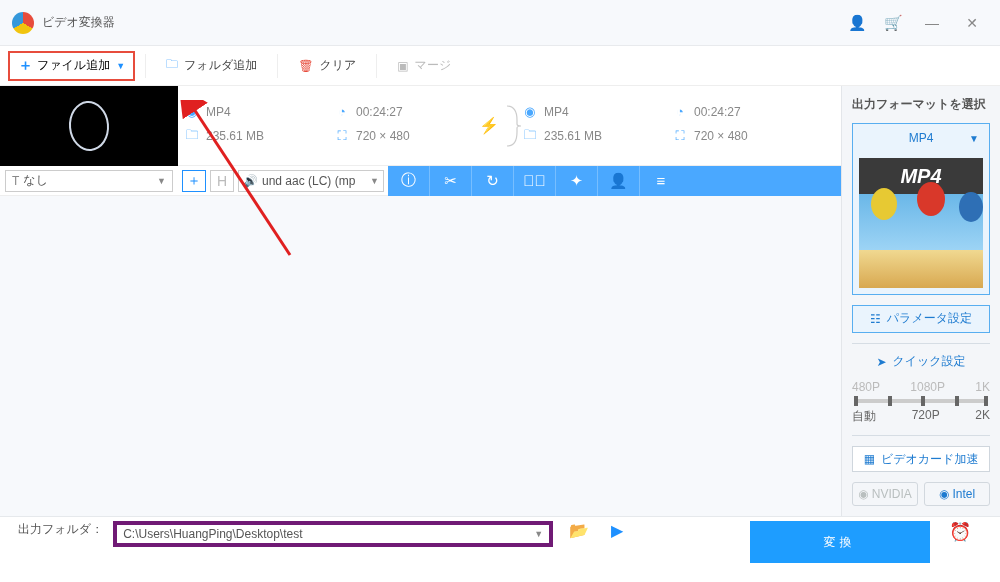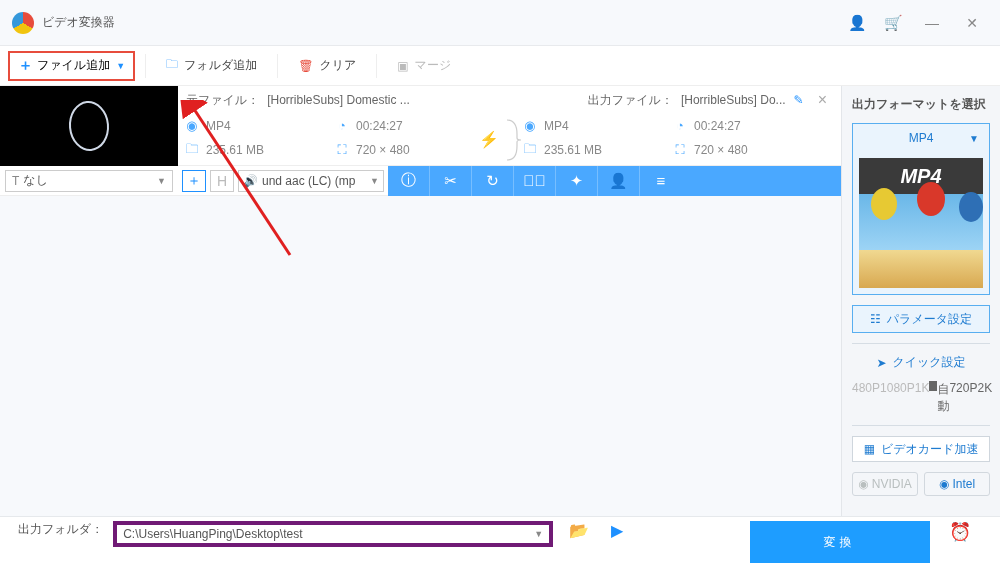--- a/index.html
+++ b/index.html
@@ -60,21 +60,21 @@
 .fmt-box{border:1px solid #58aef0;background:#eaf4fd}
 .fmt-head{height:28px;display:flex;align-items:center;justify-content:center;color:#1e7bd0;position:relative}
 .fmt-head .cv{position:absolute;right:10px;color:#1e7bd0;font-size:10px}
 .fmt-img{height:130px;margin:6px;background:linear-gradient(#ddd,#eee);position:relative;overflow:hidden;display:flex;flex-direction:column}
 .fmt-bar{height:36px;background:#3a3a3a;color:#fff;font-weight:bold;font-size:20px;display:flex;align-items:center;justify-content:center;font-style:italic}
 .fmt-pic{flex:1;background:linear-gradient(180deg,#6ab7e8,#9dd4f5 60%,#f0d890 60%,#d8a850)}
 .bal{position:absolute;border-radius:50%}
 .param{height:28px;border:1px solid #58aef0;background:#eaf4fd;display:flex;align-items:center;justify-content:center;gap:6px;color:#1e7bd0}
 .hr{height:1px;background:#d6dde4}
 .quick{color:#1e7bd0;text-align:center;display:flex;align-items:center;justify-content:center;gap:6px}
-.slider-wrap{display:flex;flex-direction:row;gap:2px;color:#666}
+.slider-wrap{display:flex;flex-direction:column;gap:2px;color:#666}
 .s-lab{display:flex;justify-content:space-between;font-size:11px}
 .s-lab span.fade{color:#bbb}
 .s-track{height:4px;background:#ccc;position:relative;margin:3px 2px}
 .s-dot{width:4px;height:10px;background:#666;position:absolute;top:-3px}
 .gpu{height:26px;border:1px solid #cfd6dd;background:#fff;display:flex;align-items:center;justify-content:center;gap:6px;color:#1e7bd0}
 .chips{display:flex;gap:6px}
 .chip{flex:1;height:24px;border:1px solid #d2d8de;border-radius:3px;display:flex;align-items:center;justify-content:center;font-size:10px}
 .nv{color:#b9bfbf}
 .intel{color:#1e7bd0}
 
@@ -121,29 +121,20 @@
   </div>
 </div>
 
 <div class="main">
   <div class="left">
     <div class="item">
       <div class="thumb">
           <div class="ring"></div>
         </div>
       <div class="item-body">
-        <div class="item-hdr">
-          <span>元ファイル：</span>
-          <span>[HorribleSubs] Domestic ...</span>
-          <span class="ih-sp"></span>
-          <span>出力ファイル：</span>
-          <span>[HorribleSubs] Do...</span>
-          <span class="pencil">✎</span>
-          <span class="close-x">×</span>
-        </div>
         <div class="cols">
           <div class="half">
             <div class="row">
               <div class="cell">
                   <span class="ic">◉</span>
                   <span>MP4</span>
                 </div>
               <div class="cell">
                   <span class="ic">◔</span>
                   <span>00:24:27</span>

